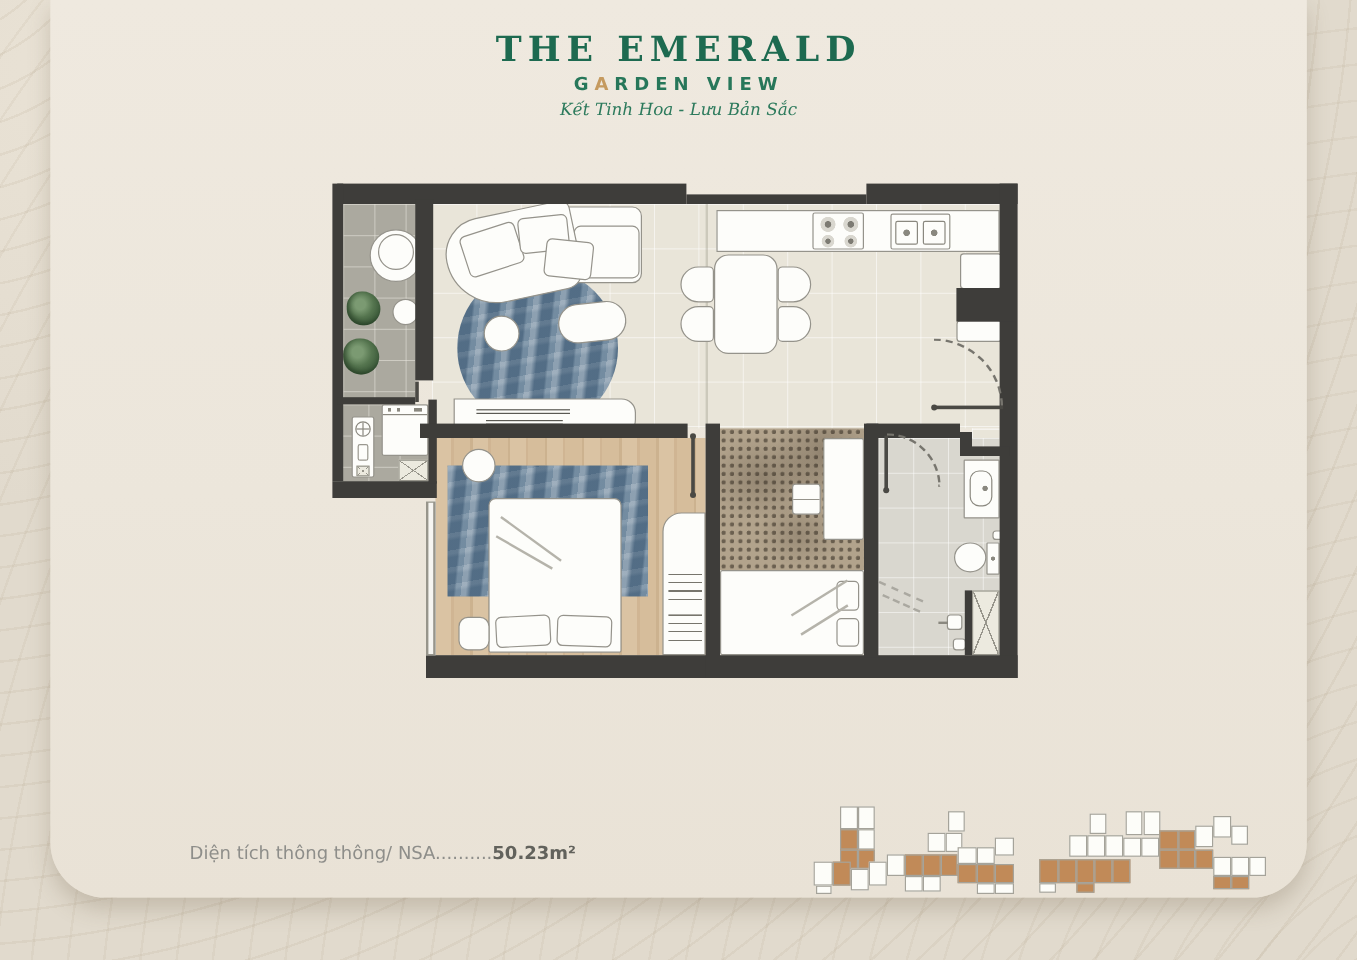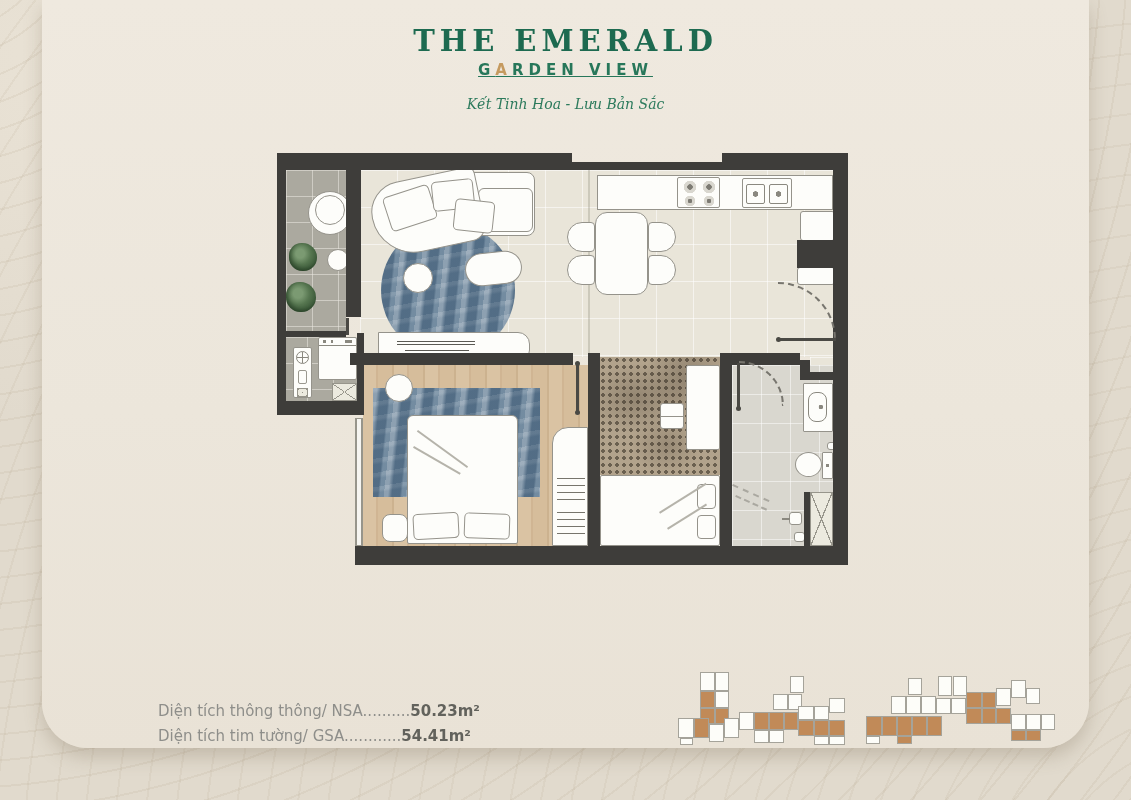--- a/index.html
+++ b/index.html
@@ -10,23 +10,23 @@
       repeating-radial-gradient(circle at -6% -12%, rgba(178,162,136,.14) 0 2px, rgba(0,0,0,0) 2px 26px),
       repeating-radial-gradient(circle at 108% 115%, rgba(178,162,136,.12) 0 2px, rgba(0,0,0,0) 2px 30px),
       radial-gradient(760px 520px at 12% 8%, #eae3d6, rgba(0,0,0,0) 70%);}
   .card{position:absolute;left:42px;top:0;width:1047px;height:748px;
     background:linear-gradient(180deg,#efe9df 0%,#ece6db 55%,#e9e2d6 100%);
     border-radius:0 0 46px 46px;box-shadow:0 9px 18px rgba(110,95,72,.25);}
   
   .logo{position:absolute;left:0;top:24px;width:100%;text-align:center;}
   .logo-title{font-family:"DejaVu Serif",serif;font-weight:bold;font-size:29px;
     letter-spacing:5px;color:#1d6a50;}
-  .logo-sub{margin-top:3px;font-size:15px;font-weight:bold;letter-spacing:5px;color:#27775a;text-decoration:underline;}
+  .logo-sub{margin-top:3px;font-size:15px;font-weight:bold;letter-spacing:5px;color:#27775a;}
   .logo-sub .gold{color:#c59a5f;}
-  .logo-tagline{margin-top:17px;font-family:"DejaVu Serif",serif;font-style:italic;
+  .logo-tagline{margin-top:5px;font-family:"DejaVu Serif",serif;font-style:italic;
     font-size:14px;color:#2c7a5c;}
   
   .unit-title{position:absolute;left:156px;top:640px;font-size:32px;font-weight:bold;
     letter-spacing:.5px;color:#17795a;}
   .areas{position:absolute;left:158px;top:699px;font-size:15px;color:#8e8e8a;line-height:25px;}
   .areas .val{font-weight:bold;color:#62625c;}
   
   .cluster{position:absolute;}
   .unit-box{position:absolute;background:#fdfdf9;border:1px solid #a5a39a;box-sizing:border-box;}
   
@@ -209,21 +209,20 @@
     <div class="hinge" style="left:317px;top:213px;"></div>
     <div class="hinge" style="left:317px;top:262px;"></div>
     <div class="leaf" style="left:479px;top:215px;width:3px;height:45px;"></div>
     <div class="hinge" style="left:478px;top:258px;"></div>
     <div class="arc" style="left:481px;top:213px;width:45px;height:45px;border-top:2px dashed #77756e;border-right:2px dashed #77756e;border-top-right-radius:100%;"></div>
     <div class="leaf" style="left:88px;top:170px;width:2.5px;height:17px;"></div>
   </div>
 
   <div class="areas">
     <div><span>Diện tích thông thông/ NSA</span><span>..........</span><span class="val">50.23m²</span></div>
-    <div><span>Diện tích tim tường/ GSA</span><span>............</span><span class="val">54.41m²</span></div>
   </div>
 
   <div class="cluster" style="left: 678px; top: 668px;">
       <div class="unit-box" style="left: 22px; top: 4px; width: 15px; height: 19px;"></div>
       <div class="unit-box" style="left: 37px; top: 4px; width: 14px; height: 19px;"></div>
       <div class="unit-box" style="left: 22px; top: 23px; width: 15px; height: 17px; background: rgb(193, 138, 88);"></div>
       <div class="unit-box" style="left: 37px; top: 23px; width: 14px; height: 17px;"></div>
       <div class="unit-box" style="left: 22px; top: 40px; width: 15px; height: 16px; background: rgb(193, 138, 88);"></div>
       <div class="unit-box" style="left: 37px; top: 40px; width: 14px; height: 16px; background: rgb(193, 138, 88);"></div>
       <div class="unit-box" style="left: 0px; top: 50px; width: 16px; height: 20px;"></div>

